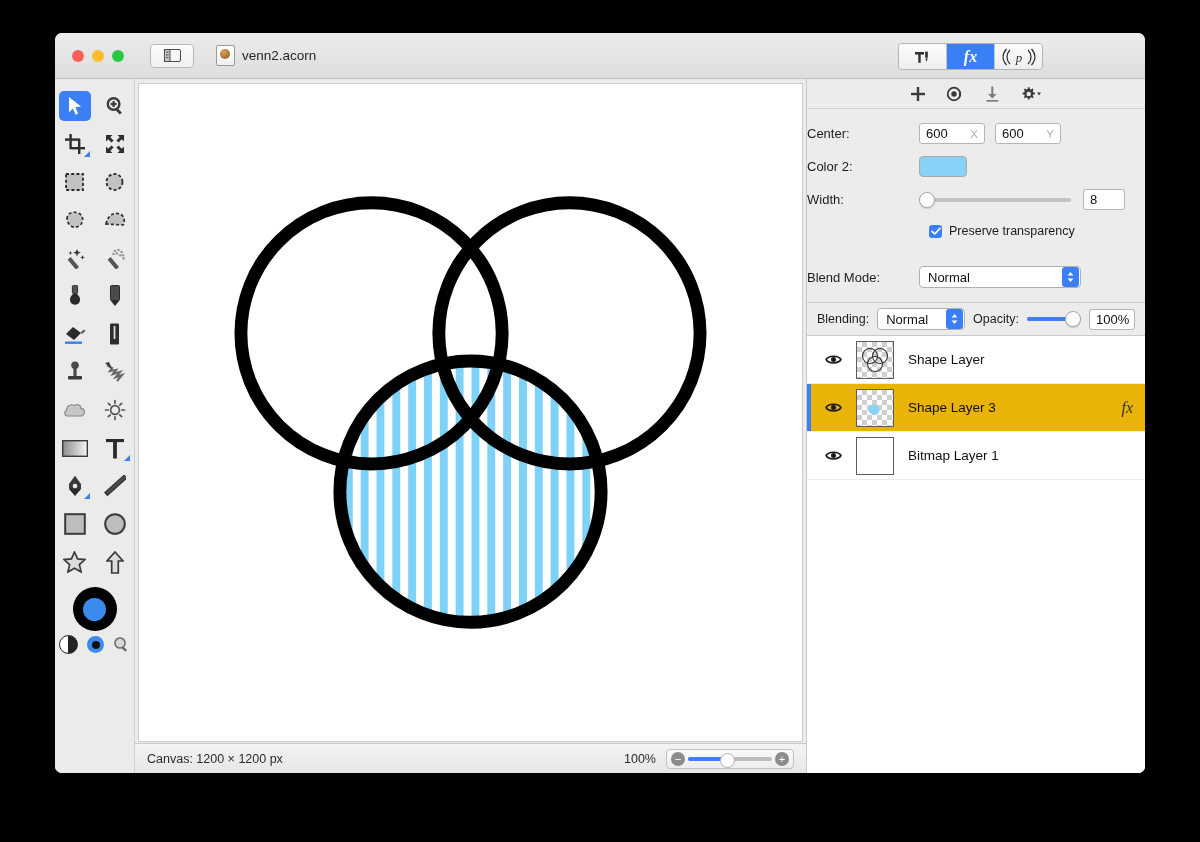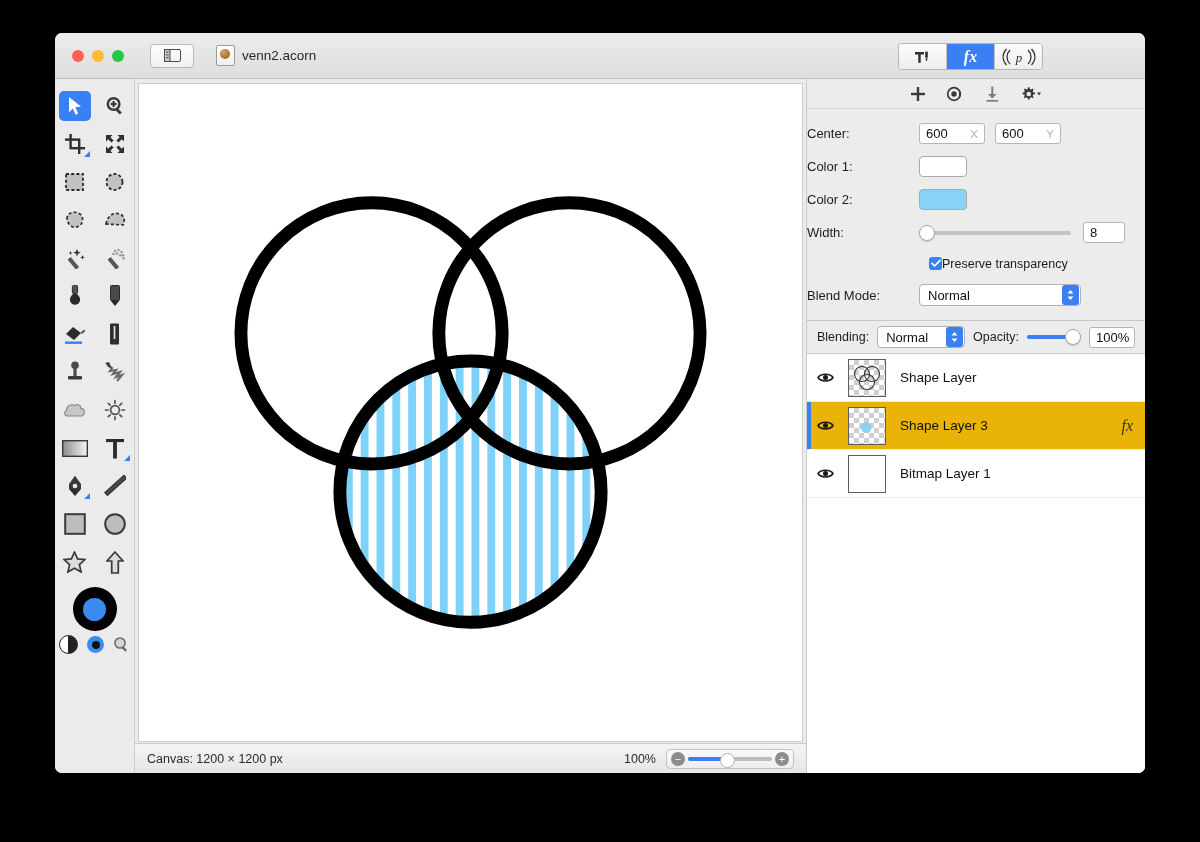--- a/index.html
+++ b/index.html
@@ -96,35 +96,35 @@
   .plabel{width:102px;text-align:left;font-size:13px;color:#1c1c1c;margin-right:10px;flex:none;}
   .numf{height:21px;border:1px solid #b5b5b5;border-radius:3px;background:#fff;
      display:flex;align-items:center;padding:0 6px;box-sizing:border-box;font-size:13px;color:#111;}
   .numf .suf{margin-left:auto;color:#b0b0b0;font-size:11.5px;}
   .swatch{width:46px;height:19px;border:1px solid #a9a9a9;border-radius:4px;}
   .slider{width:152px;height:14px;position:relative;display:flex;align-items:center;}
   .strack{width:100%;height:4px;border-radius:2px;background:#c3c3c3;}
   .sfill{position:absolute;left:0;height:4px;border-radius:2px;background:#3b7ff5;}
   .shandle{position:absolute;width:14px;height:14px;border-radius:50%;background:#fff;
      border:1px solid #a8a8a8;box-shadow:0 1px 1px rgba(0,0,0,.15);}
-  .cbrow{display:flex;padding-left:122px;margin-bottom:13px;}
+  .cbrow{display:flex;align-items:center;gap:7px;padding-left:122px;margin-bottom:28px;}
   .cb{width:13px;height:13px;border-radius:3px;background:#3b7ff5;display:flex;
      align-items:center;justify-content:center;}
   .cb svg{display:block;}
   .cbl{font-size:12.5px;color:#1c1c1c;}
   .select{height:22px;border:1px solid #b0b0b0;border-radius:4px;background:#fff;
      display:flex;align-items:center;padding:0 0 0 8px;font-size:13px;color:#111;
      box-sizing:border-box;}
   .stepper{margin-left:auto;width:17px;height:20px;background:#3b7ff5;border-radius:3px;
      display:flex;flex-direction:column;align-items:center;justify-content:center;margin-right:1px;}
 
   .blendbar{height:32px;border-top:1px solid #c9c9c9;border-bottom:1px solid #c9c9c9;
      background:#ececec;display:flex;align-items:center;padding:0 10px;gap:8px;font-size:12.5px;color:#1c1c1c;}
   .layers{flex:1;background:#fff;overflow:hidden;}
-  .lrow{height:48px;display:flex;align-items:center;padding:0 12px 0 10px;
+  .lrow{height:48px;display:flex;align-items:center;padding:0 12px 0 18px;
      border-bottom:1px solid #ececec;position:relative;box-sizing:border-box;}
   .lrow.sel{background:#eab308;}
   .lrow.sel::before{content:"";position:absolute;left:0;top:0;bottom:0;width:4px;background:#3b7ff5;}
   .lthumb{width:36px;height:36px;border:1px solid #5d5d5d;margin-left:14px;flex:none;
      position:relative;overflow:hidden;background-color:#fff;
      background-image:linear-gradient(45deg,#cfcfcf 25%,transparent 25%,transparent 75%,#cfcfcf 75%),
                       linear-gradient(45deg,#cfcfcf 25%,transparent 25%,transparent 75%,#cfcfcf 75%);
      background-size:10px 10px;background-position:0 0,5px 5px;}
   .lthumb.plain{background-image:none;background:#fff;}
   .lname{margin-left:14px;font-size:13.5px;color:#111;}
@@ -491,24 +491,20 @@
           <div class="numf" style="width:66px;">
             <span>600</span>
             <span class="suf">X</span>
           </div>
           <div class="numf" style="width:66px;margin-left:10px;">
             <span>600</span>
             <span class="suf">Y</span>
           </div>
         </div>
 
-        <div class="prow">
-          <span class="plabel">Color 1:</span>
-          <div class="swatch" style="background:#ffffff;"></div>
-        </div>
 
         <div class="prow">
           <span class="plabel">Color 2:</span>
           <div class="swatch" style="background:#87d3f8;"></div>
         </div>
 
         <div class="prow" style="margin-bottom:14px;">
           <span class="plabel">Width:</span>
           <div class="slider">
             <div class="strack"></div>

